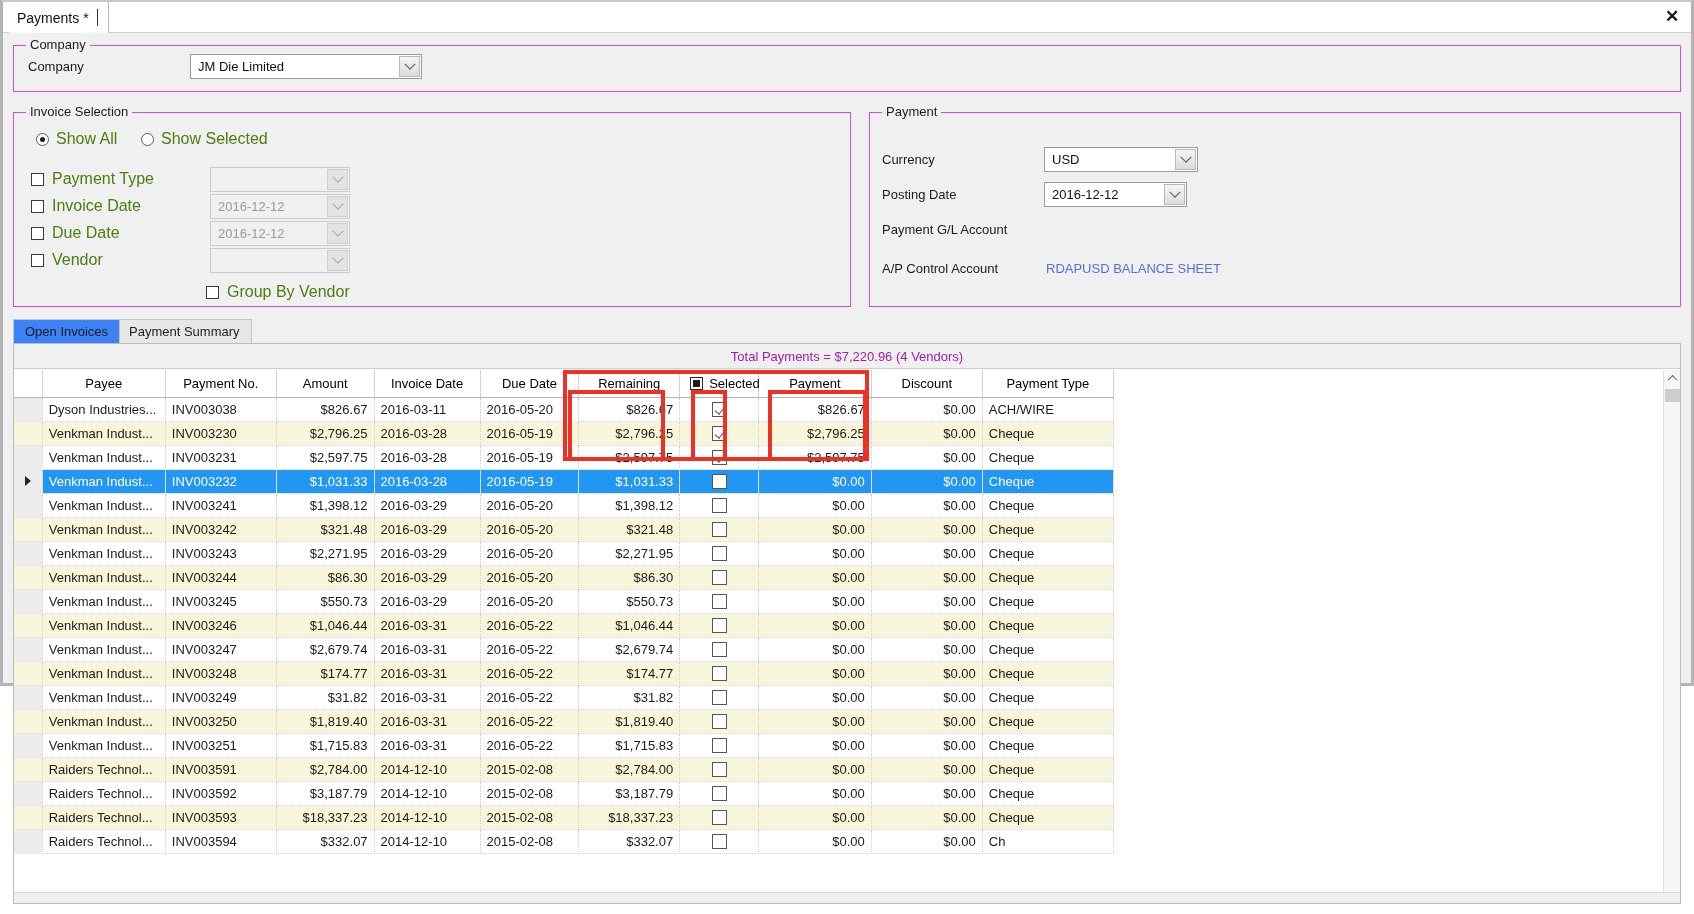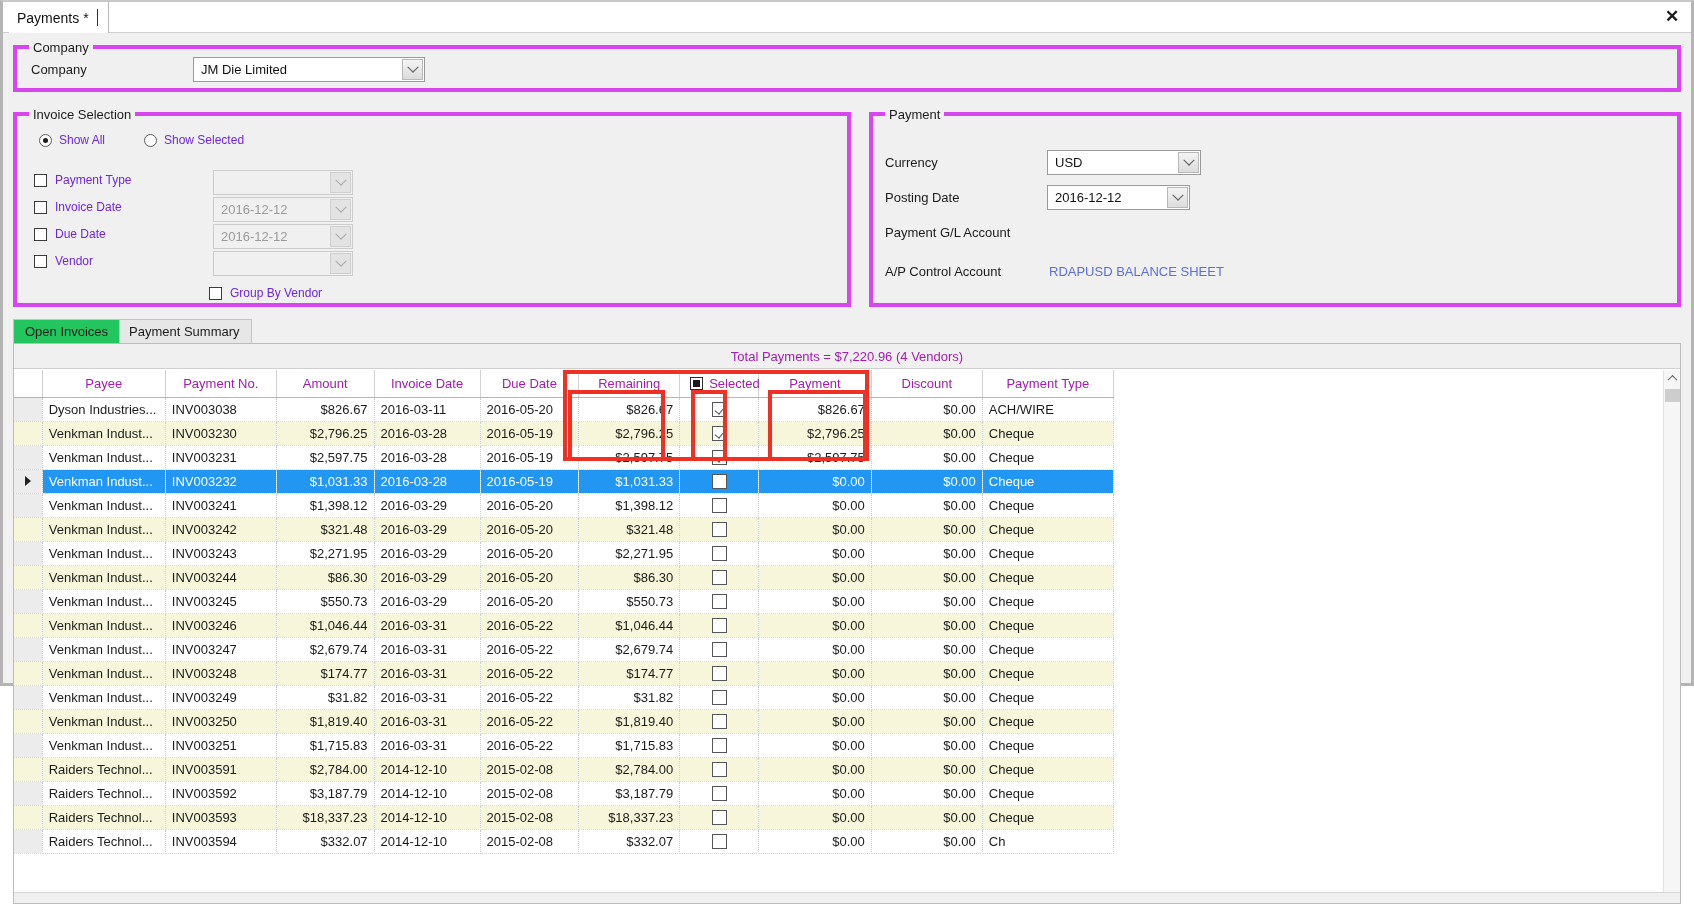--- a/index.html
+++ b/index.html
@@ -54,21 +54,21 @@
     display: flex; align-items: center; justify-content: center;
     font-size: 17px; font-weight: bold;
     color: #1b1b1b;
     cursor: pointer;
     line-height: 1;
   }
 
   
   .groupbox {
     position: absolute;
-    border: 4px solid #d946ef;
+    border: 1px solid #d946ef;
     background: #f0f0f0;
   }
   .groupbox > .gb-title {
     position: absolute;
     top: -9px; left: 12px;
     background: #f0f0f0;
     padding: 0 4px;
     font-size: 13px;
     color: #1b1b1b;
     white-space: nowrap;
@@ -122,21 +122,21 @@
   }
   .combo.disabled .arrow::after {
     border-right-color: #a8a8a8;
     border-bottom-color: #a8a8a8;
   }
 
   
   .radio-wrap, .check-wrap {
     position: absolute;
     display: flex; align-items: center;
-    font-size: 12px; color: #6d28d9;
+    font-size: 16px; color: #4d7c0f;
     white-space: nowrap;
     cursor: default;
   }
   .radio-dot {
     width: 13px; height: 13px;
     border: 1px solid #5a5a5a;
     border-radius: 50%;
     background: #fff;
     margin-right: 7px;
     position: relative;
@@ -177,21 +177,21 @@
     padding: 0 11px;
     display: flex; align-items: center;
     font-size: 13px;
     color: #1b1b1b;
     background: #e7e7e7;
     border: 1px solid #c3c3c3;
     border-bottom: none;
     cursor: pointer;
   }
   .ptab.active {
-    background: #22c55e;
+    background: #3b82f6;
     border-color: #c3c3c3;
     z-index: 2;
   }
 
   
   #gridpanel {
     position: absolute; left: 10px; top: 341px;
     width: 1668px; height: 561px;
     background: #ffffff;
     border: 1px solid #bcbcbc;
@@ -217,21 +217,21 @@
     table-layout: fixed;
     width: 1100px;
     font-size: 13px;
   }
   table.grid th {
     height: 27px;
     background: #ffffff;
     border-right: 1px solid #d2d2d2;
     border-bottom: 1px solid #b5b5b5;
     font-weight: normal;
-    color: #a21caf;
+    color: #000000;
     font-size: 13px;
     padding: 0 5px;
     text-align: center;
     white-space: nowrap;
   }
   table.grid td {
     height: 24px;
     border-right: 1px dotted #cccccc;
     border-bottom: 1px dotted #d8d8d8;
     padding: 0 6px;

